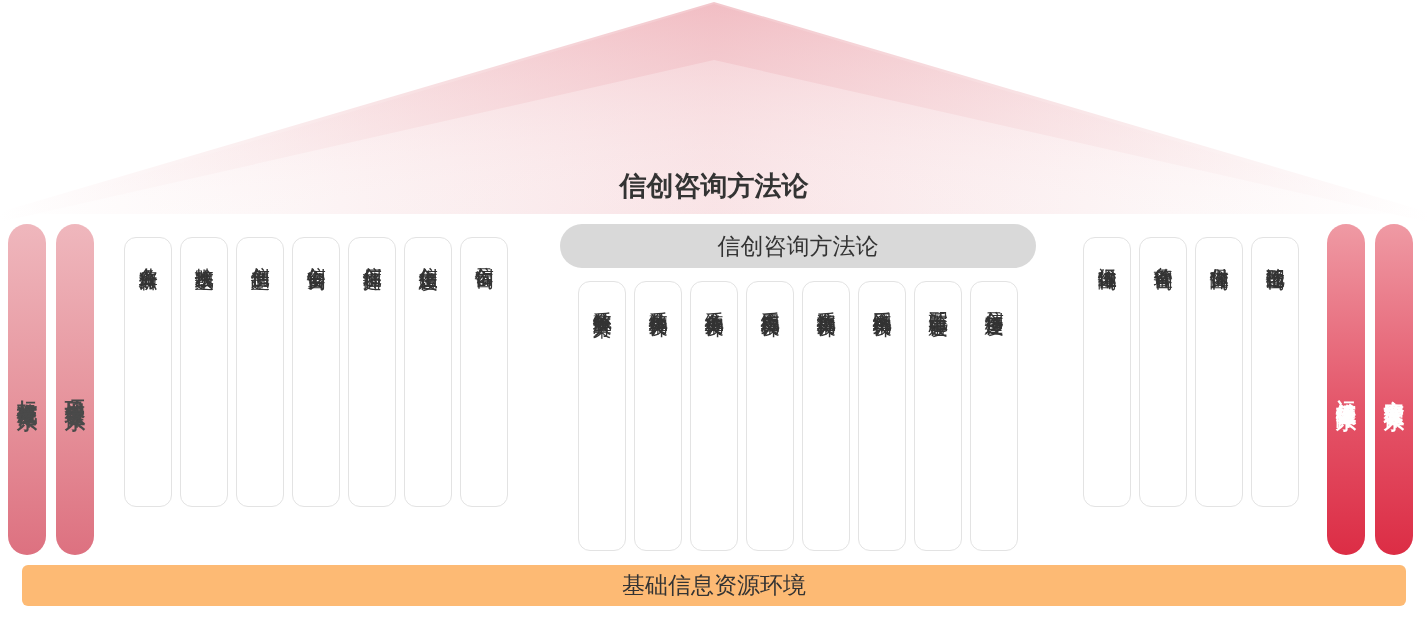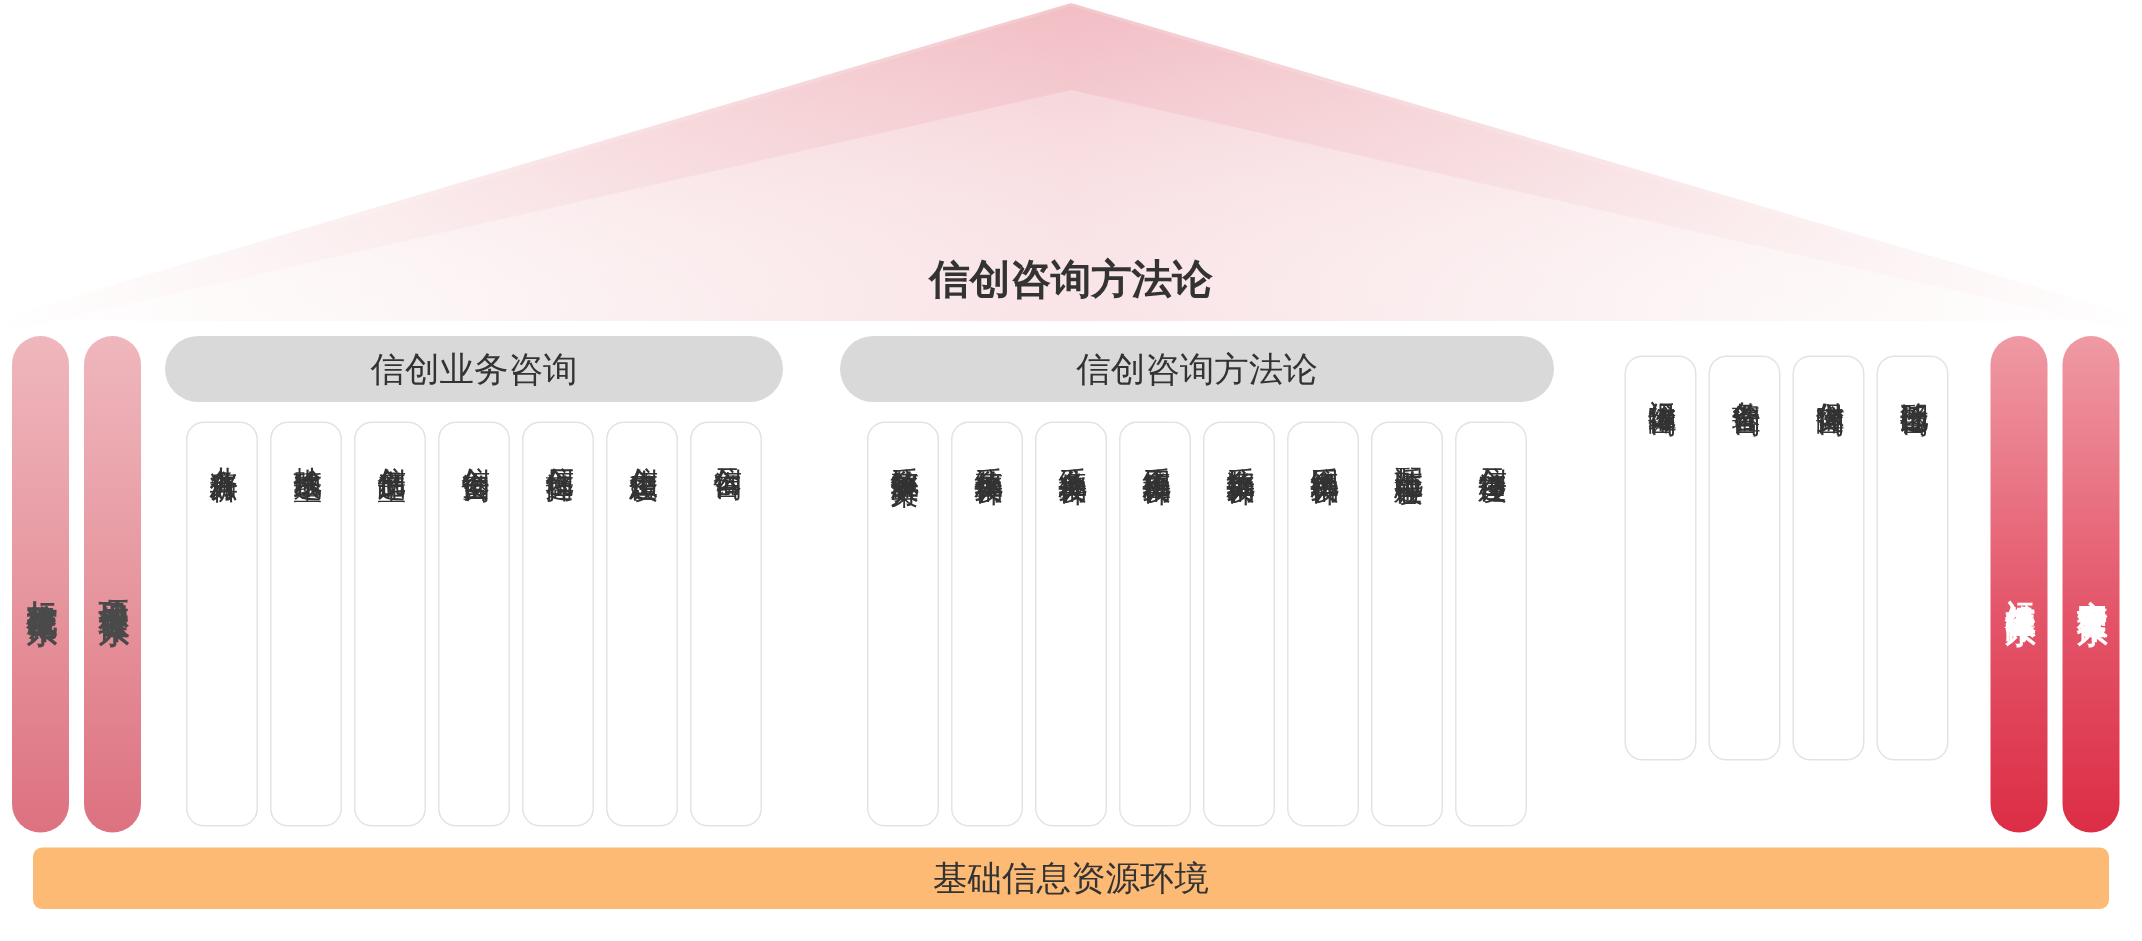--- a/index.html
+++ b/index.html
@@ -180,21 +180,20 @@
   <div class="body-area">
 
     <div class="side-pillar pillar-light" style="left:8px;">
       <span class="vtext">标准规范体系</span>
     </div>
     <div class="side-pillar pillar-light" style="left:56px;">
       <span class="vtext">项目管理体系</span>
     </div>
 
     <div class="group" style="left:110px; width:412px;">
-      <div class="group-header" style="width:412px;">信创业务咨询</div>
       <div class="group-cols">
         <div class="col" style="width:48px;">
             <span class="vtext">业务痛点分析</span>
           </div>
         <div class="col" style="width:48px;">
             <span class="vtext">技术路线选型</span>
           </div>
         <div class="col" style="width:48px;">
             <span class="vtext">信创产品选型</span>
           </div>

